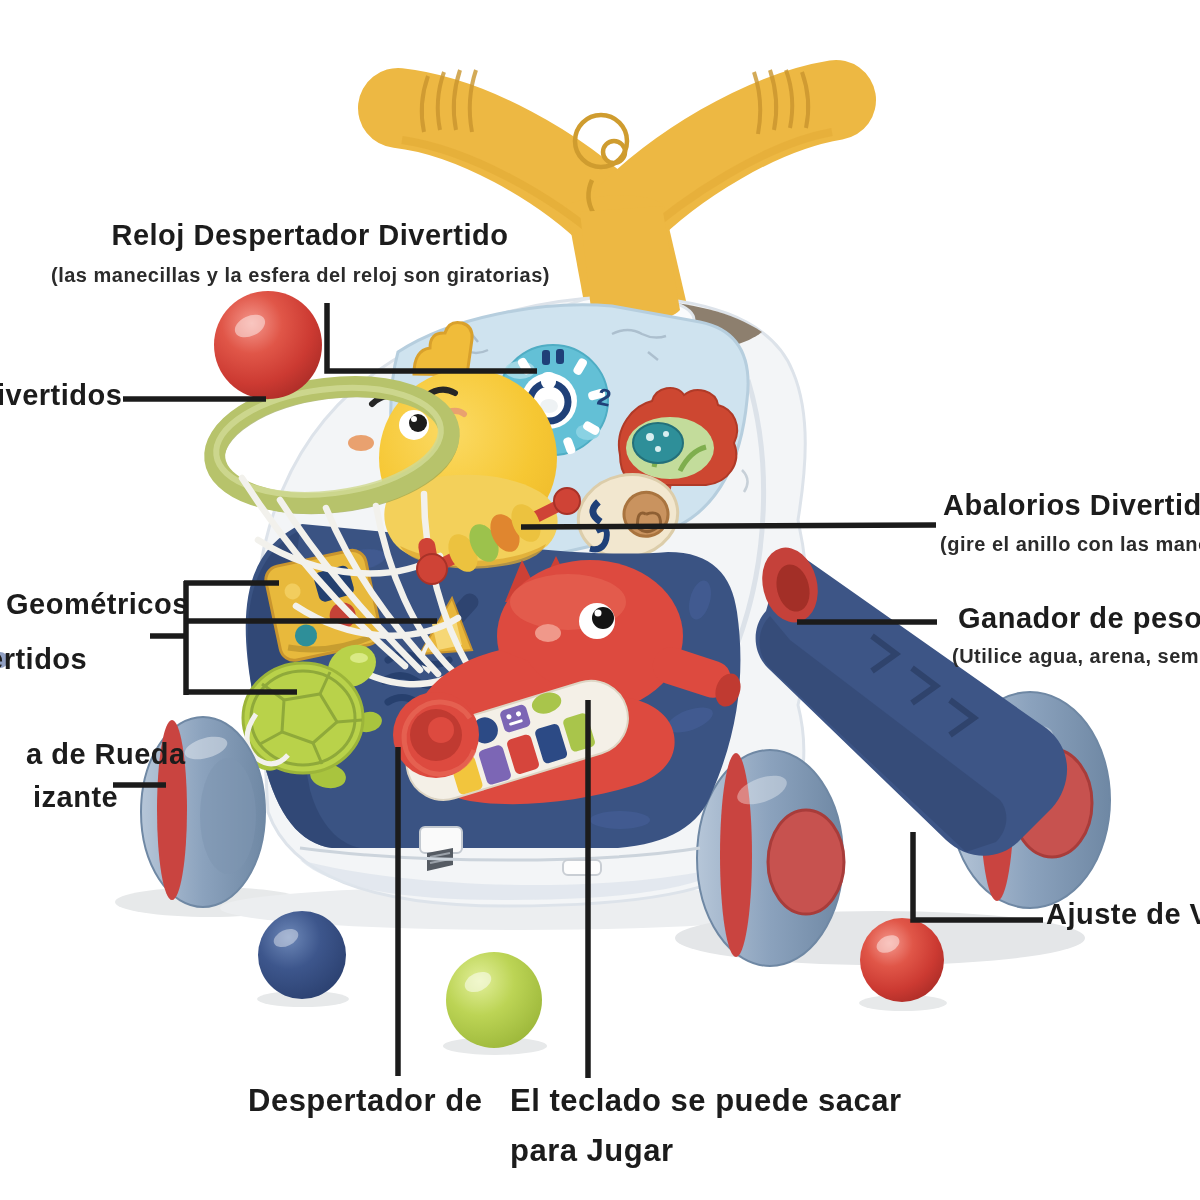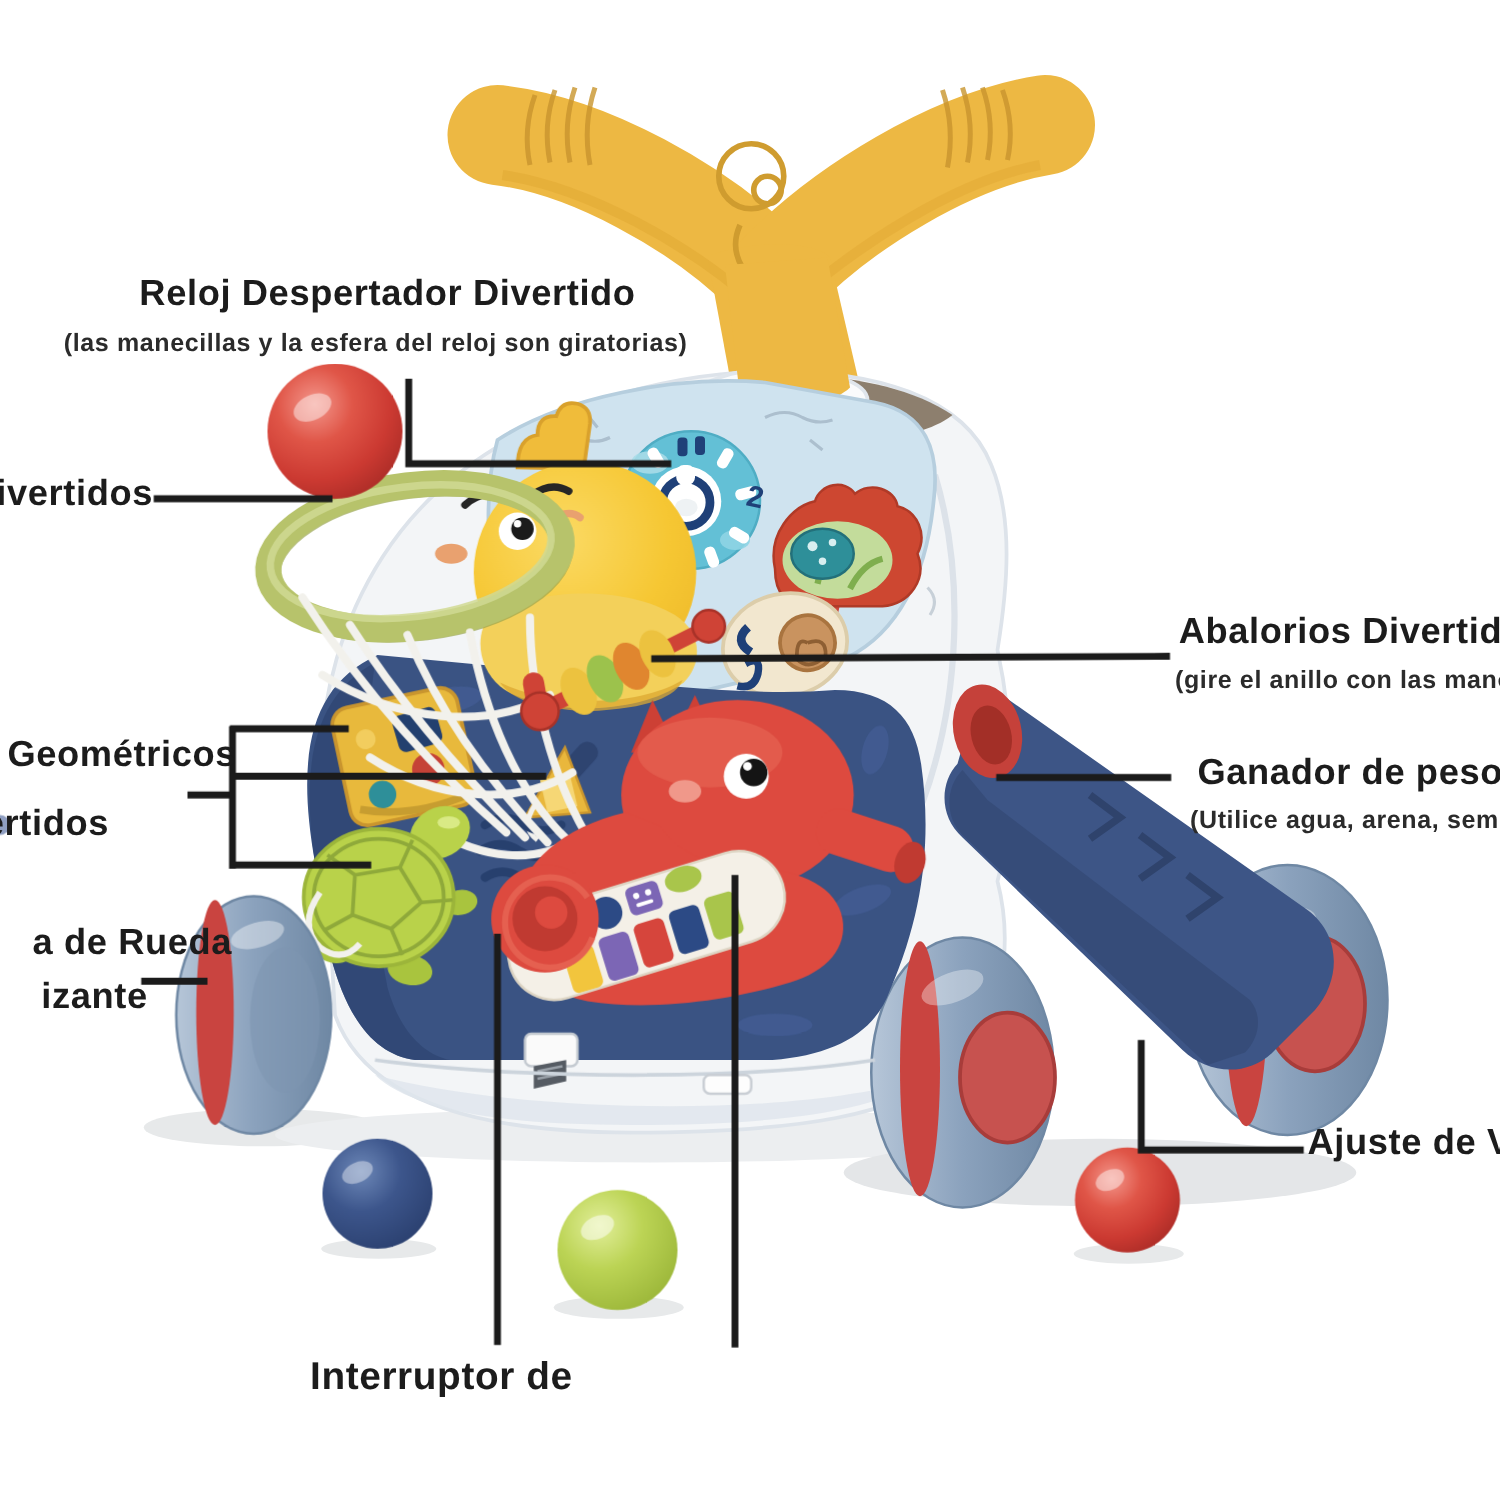--- a/index.html
+++ b/index.html
@@ -379,17 +379,21 @@
 
   <div class="lbl t-big" style="left:958px;top:602px;">Ganador de peso</div>
   <div class="lbl t-sub" style="left:952px;top:645px;">(Utilice agua, arena, semill</div>
 
   <div class="lbl t-big" style="left:0px;top:738px;padding-left:26px;">a de Rueda</div>
   <div class="lbl t-big" style="left:0px;top:781px;padding-left:33px;">izante</div>
 
   <div class="lbl t-big" style="left:1046px;top:898px;">Ajuste de Ve</div>
 
   <div class="lbl t-big31 lh50" style="left:248px;top:1076px;">
-    <div>Interruptor de</div>
+    <div>Despertador de</div>
   </div>
 
+  <div class="lbl t-big31 lh50" style="left:510px;top:1076px;">
+    <div>El teclado se puede sacar</div>
+    <div>para Jugar</div>
+  </div>
 
 </div>
 
 </body></html>

